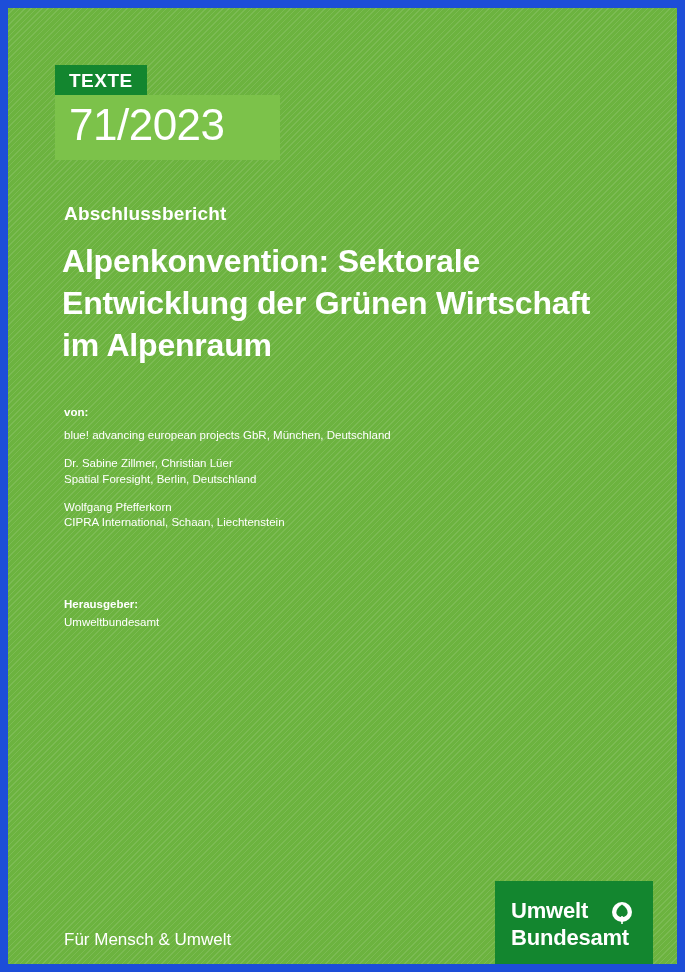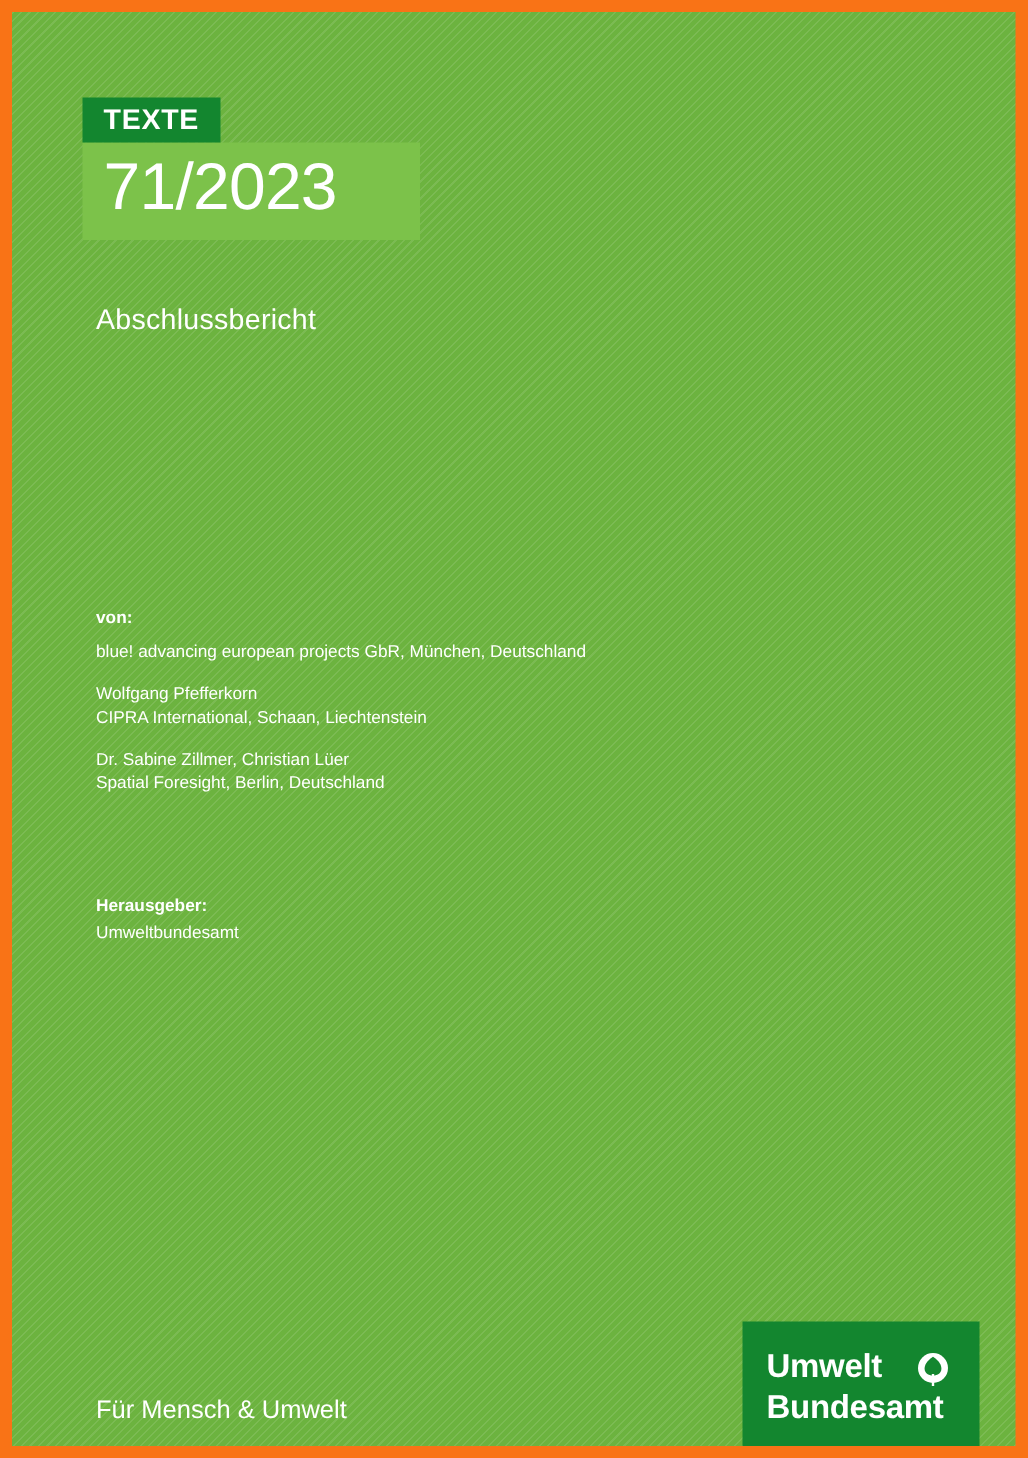--- a/index.html
+++ b/index.html
@@ -10,21 +10,21 @@
     width: 685px;
     height: 972px;
     background: #ffffff;
     font-family: "Liberation Sans", sans-serif;
     overflow: hidden;
   }
   .page {
     position: relative;
     width: 685px;
     height: 972px;
-    background: #f97316;
+    background: #1d4ed8;
     box-sizing: border-box;
   }
   .cover {
     position: absolute;
     left: 8px;
     top: 8px;
     width: 669px;
     height: 956px;
     background-color: #6cb33f;
     background-image: repeating-linear-gradient(
@@ -63,21 +63,21 @@
     display: block;
     letter-spacing: -0.5px;
   }
   
   .report-type {
     position: absolute;
     left: 56px;
     top: 195px;
     color: #ffffff;
     font-size: 19px;
-    font-weight: normal;
+    font-weight: bold;
     letter-spacing: 0.2px;
   }
   
   .main-title {
     position: absolute;
     left: 54px;
     top: 232px;
     width: 540px;
     color: #ffffff;
     font-size: 32px;
@@ -167,36 +167,37 @@
 <div class="page">
   <div class="cover">
 
     <div class="badge-block">
       <div class="badge-texte">TEXTE</div>
       <div class="badge-number">71/2023</div>
     </div>
 
     <div class="report-type">Abschlussbericht</div>
 
+    <div class="main-title">Alpenkonvention: Sektorale Entwicklung der Grünen Wirtschaft im Alpenraum</div>
 
     <div class="authors-block">
       <div class="authors-label">von:</div>
 
       <div class="author-group">
         <span class="affil">blue! advancing european projects GbR, München, Deutschland</span>
+      </div>
+
+      <div class="author-group">
+        <span class="names">Dr. Sabine Zillmer, Christian Lüer</span>
+        <span class="affil">Spatial Foresight, Berlin, Deutschland</span>
       </div>
 
       <div class="author-group">
         <span class="names">Wolfgang Pfefferkorn</span>
         <span class="affil">CIPRA International, Schaan, Liechtenstein</span>
-      </div>
-
-      <div class="author-group">
-        <span class="names">Dr. Sabine Zillmer, Christian Lüer</span>
-        <span class="affil">Spatial Foresight, Berlin, Deutschland</span>
       </div>
     </div>
 
     <div class="publisher-block">
       <span class="publisher-label">Herausgeber:</span>
       <span class="publisher-name">Umweltbundesamt</span>
     </div>
 
     <div class="tagline">Für Mensch &amp; Umwelt</div>
 

